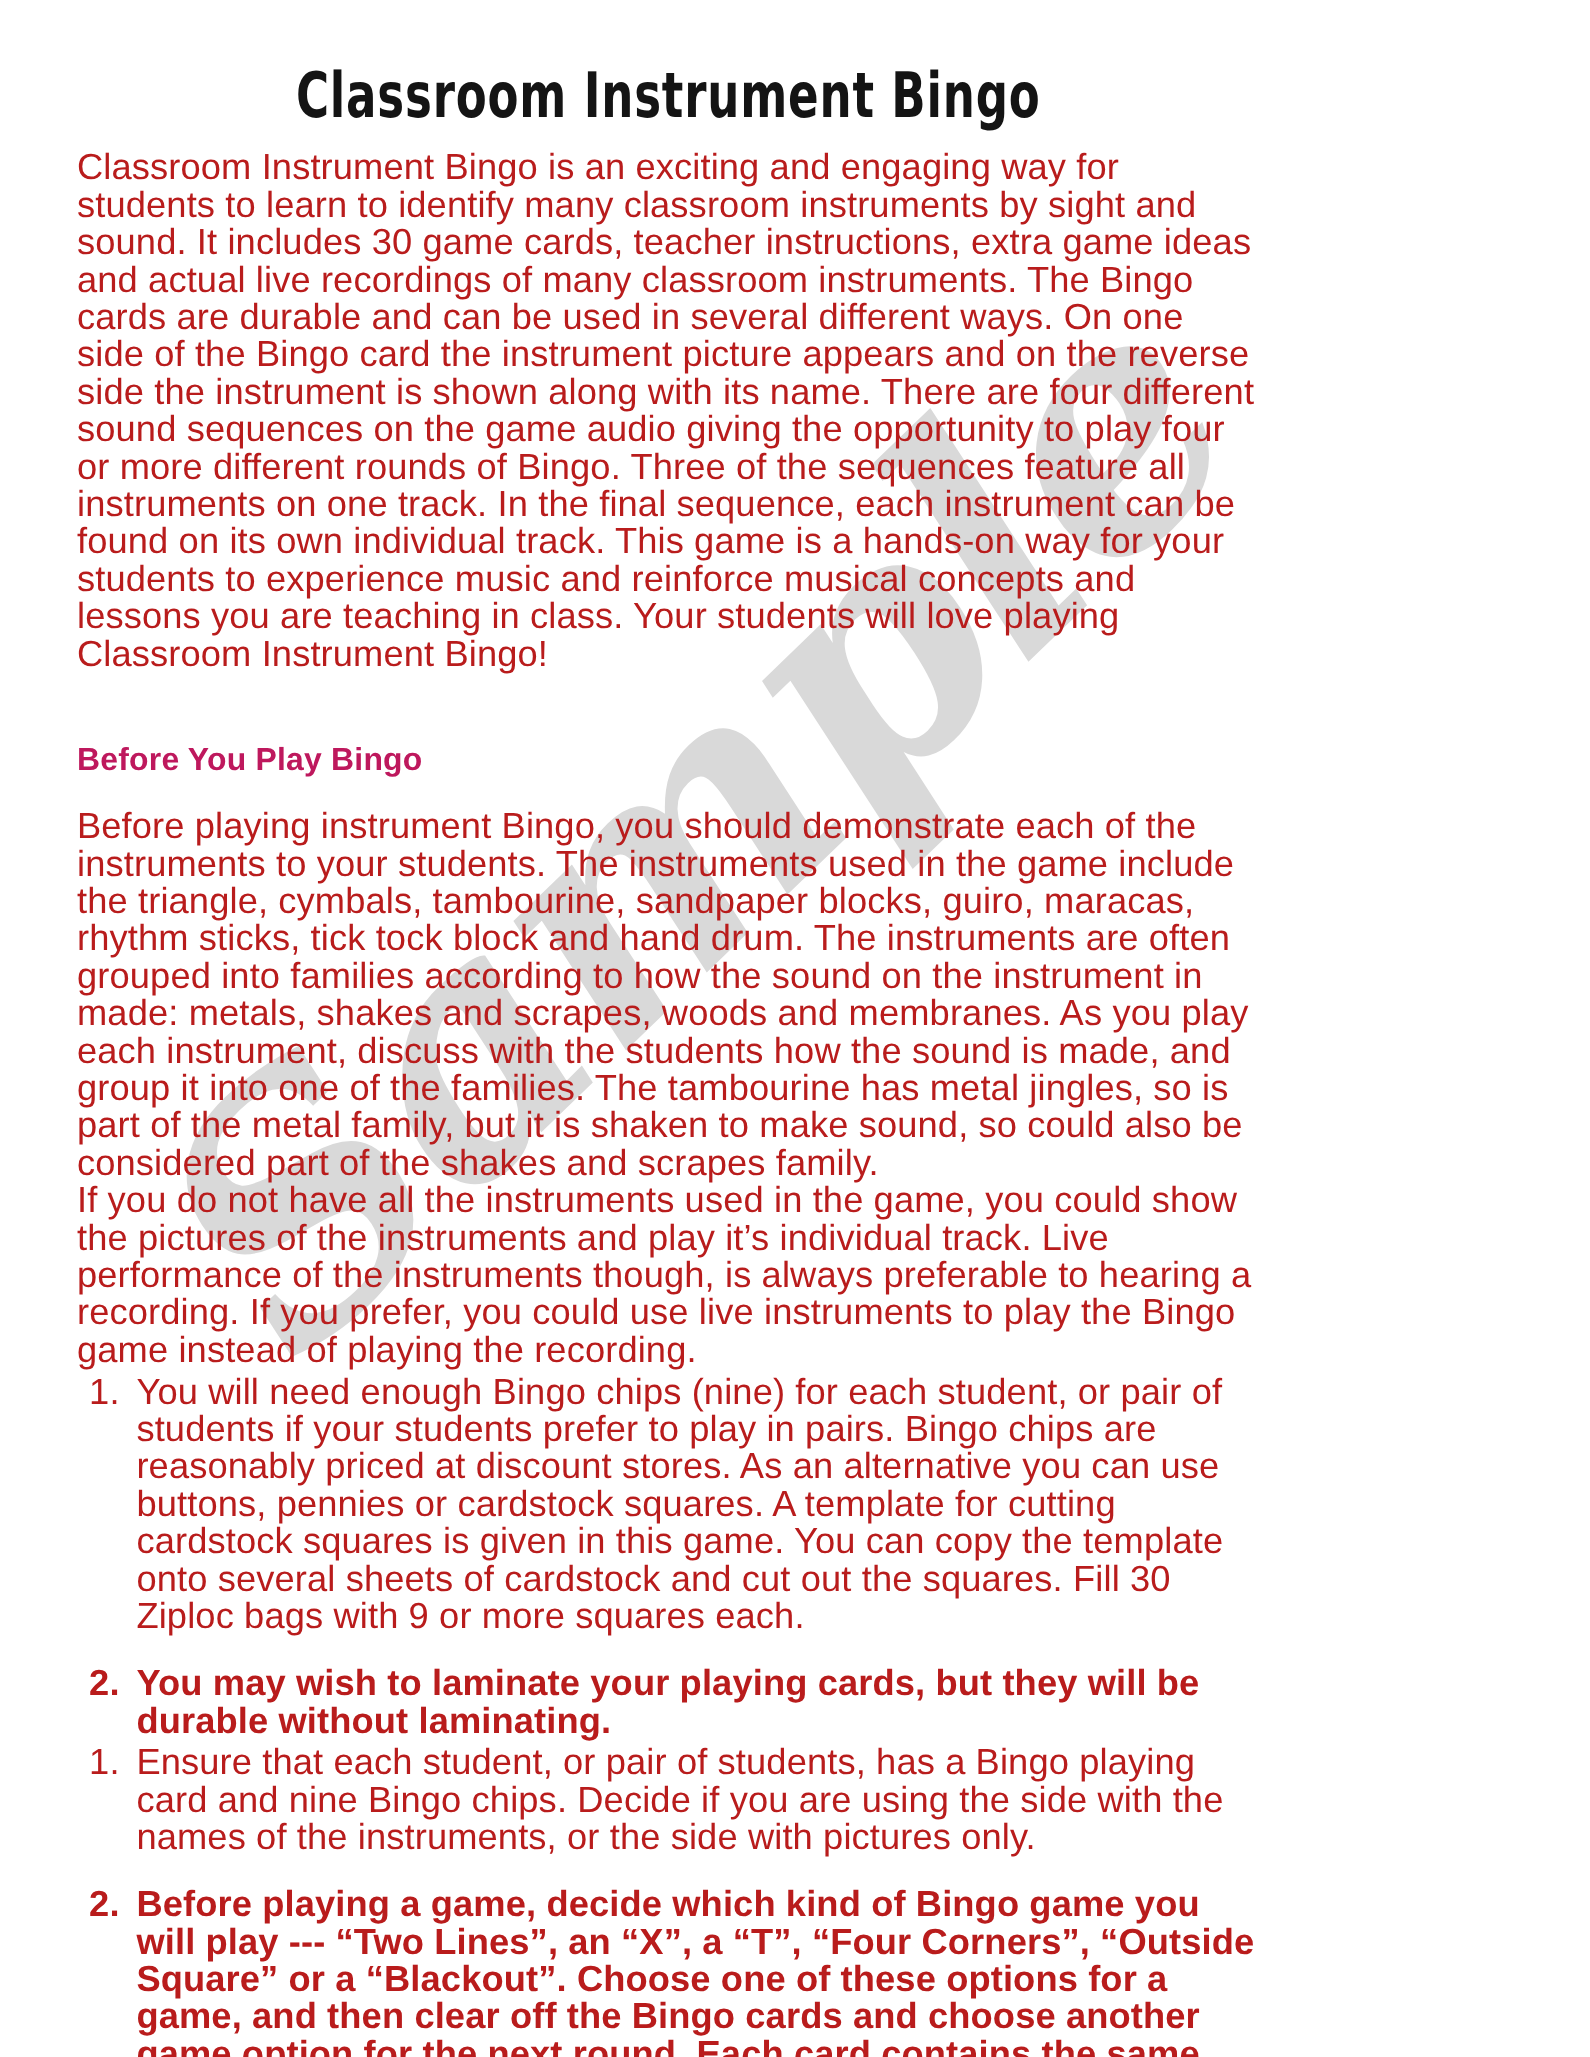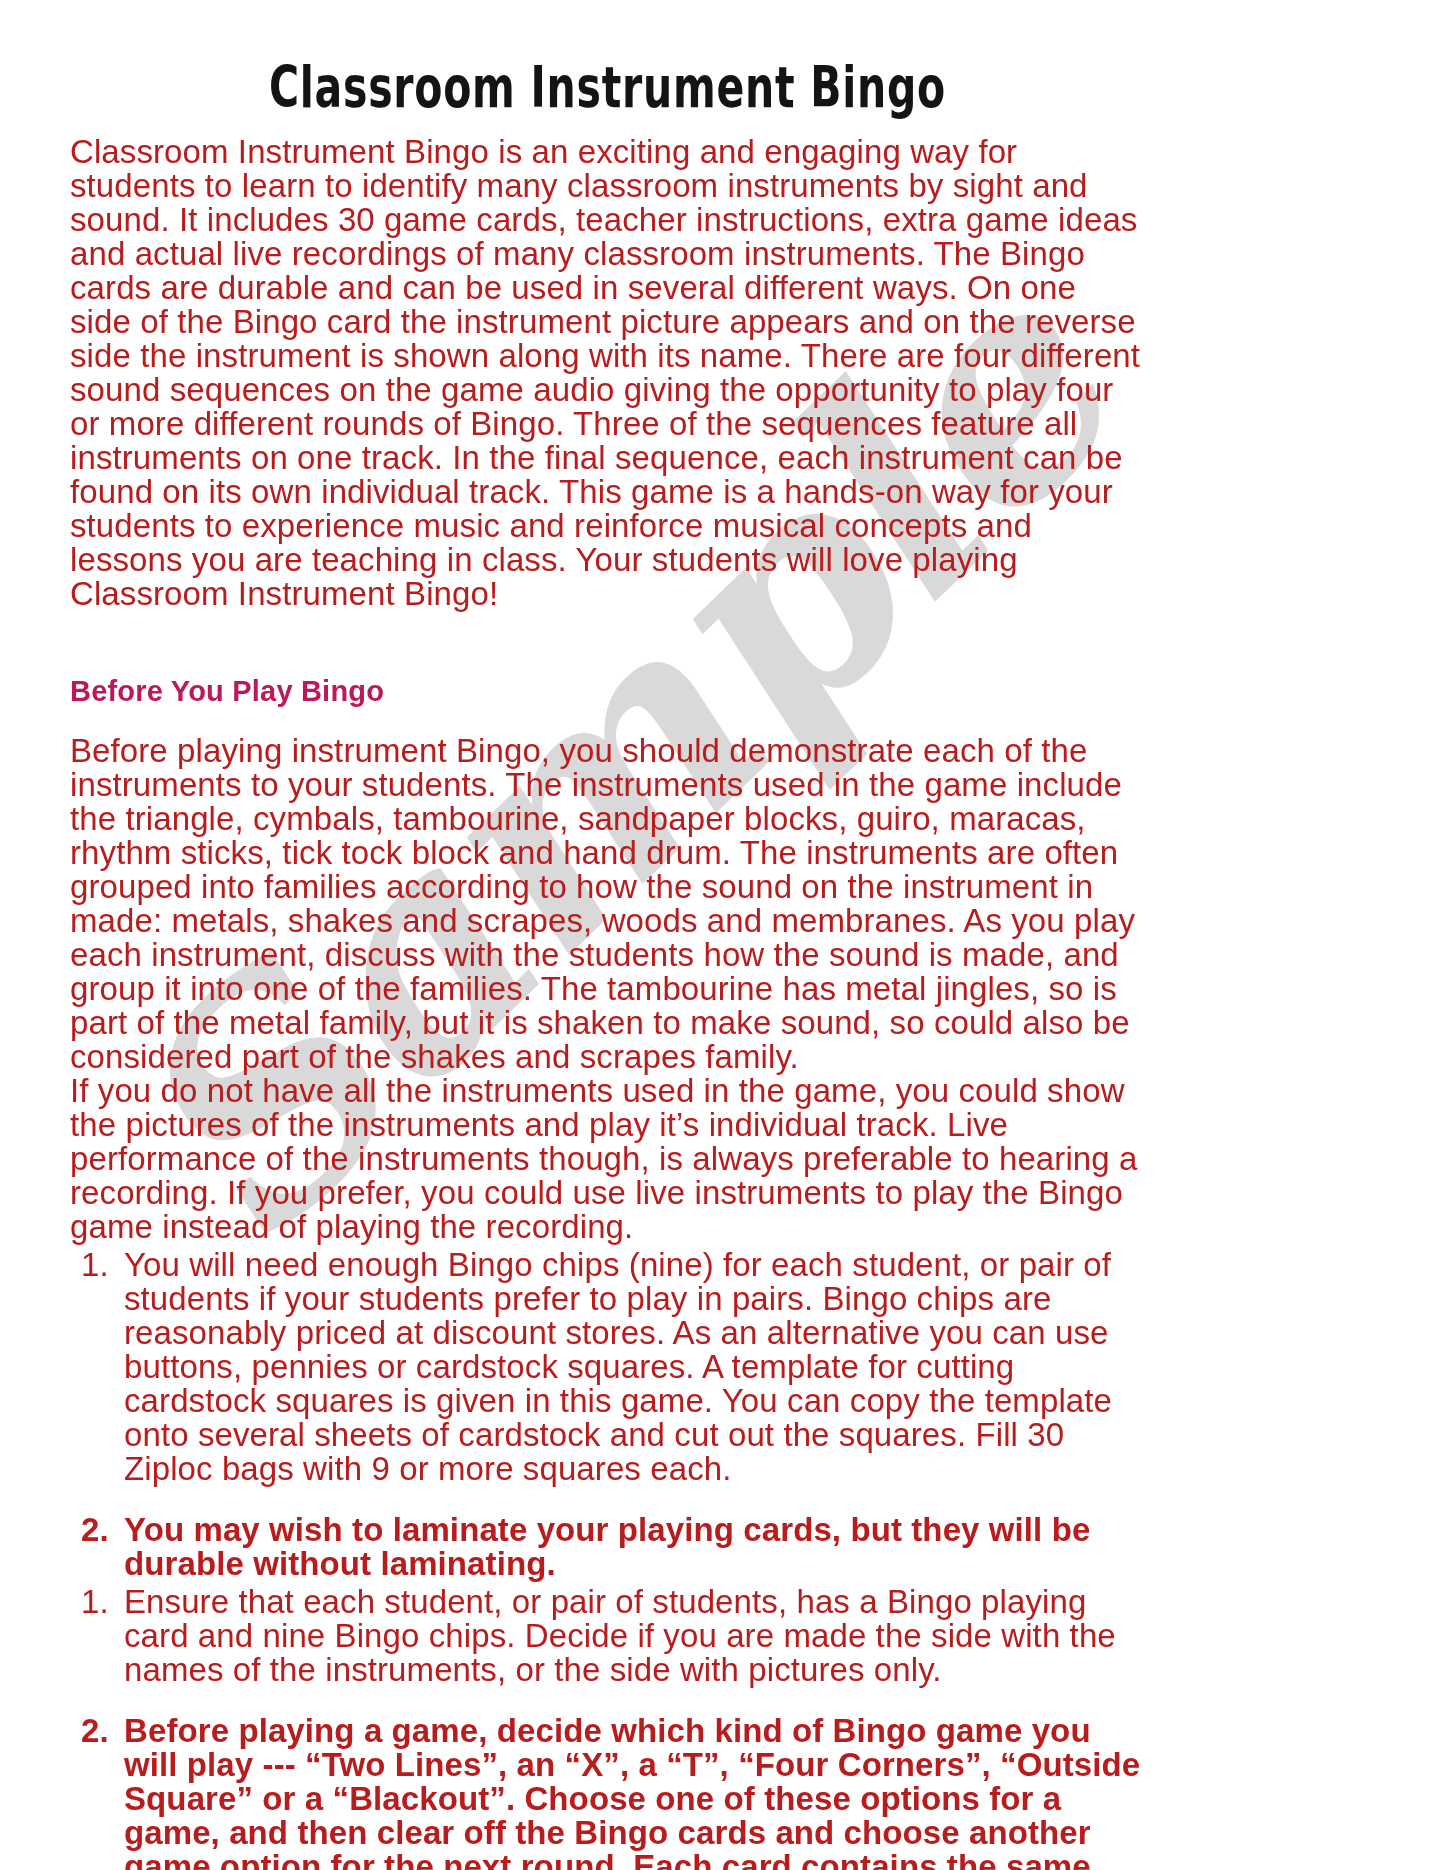--- a/index.html
+++ b/index.html
@@ -99,17 +99,17 @@
   <p class="body-text">If you do not have all the instruments used in the game, you could show the pictures of the instruments and play it’s individual track. Live performance of the instruments though, is always preferable to hearing a recording. If you prefer, you could use live instruments to play the Bingo game instead of playing the recording.</p>
 
 
   <ol class="num-list">
     <li>You will need enough Bingo chips (nine) for each student, or pair of students if your students prefer to play in pairs. Bingo chips are reasonably priced at discount stores. As an alternative you can use buttons, pennies or cardstock squares. A template for cutting cardstock squares is given in this game. You can copy the template onto several sheets of cardstock and cut out the squares. Fill 30 Ziploc bags with 9 or more squares each.</li>
     <li>You may wish to laminate your playing cards, but they will be durable without laminating.</li>
   </ol>
 
 
   <ol class="num-list">
-    <li>Ensure that each student, or pair of students, has a Bingo playing card and nine Bingo chips. Decide if you are made the side with the names of the instruments, or the side with pictures only.</li>
+    <li>Ensure that each student, or pair of students, has a Bingo playing card and nine Bingo chips. Decide if you are using the side with the names of the instruments, or the side with pictures only.</li>
     <li>Before playing a game, decide which kind of Bingo game you will play --- “Two Lines”, an “X”, a “T”, “Four Corners”, “Outside Square” or a “Blackout”. Choose one of these options for a game, and then clear off the Bingo cards and choose another game option for the next round. Each card contains the same instruments in different combinations, so every student will get a “Blackout” at the same time and the game will end. Refer to the Game Ideas sheet for more ideas.</li>
   </ol>
 
 </div>
 
 </body></html>

